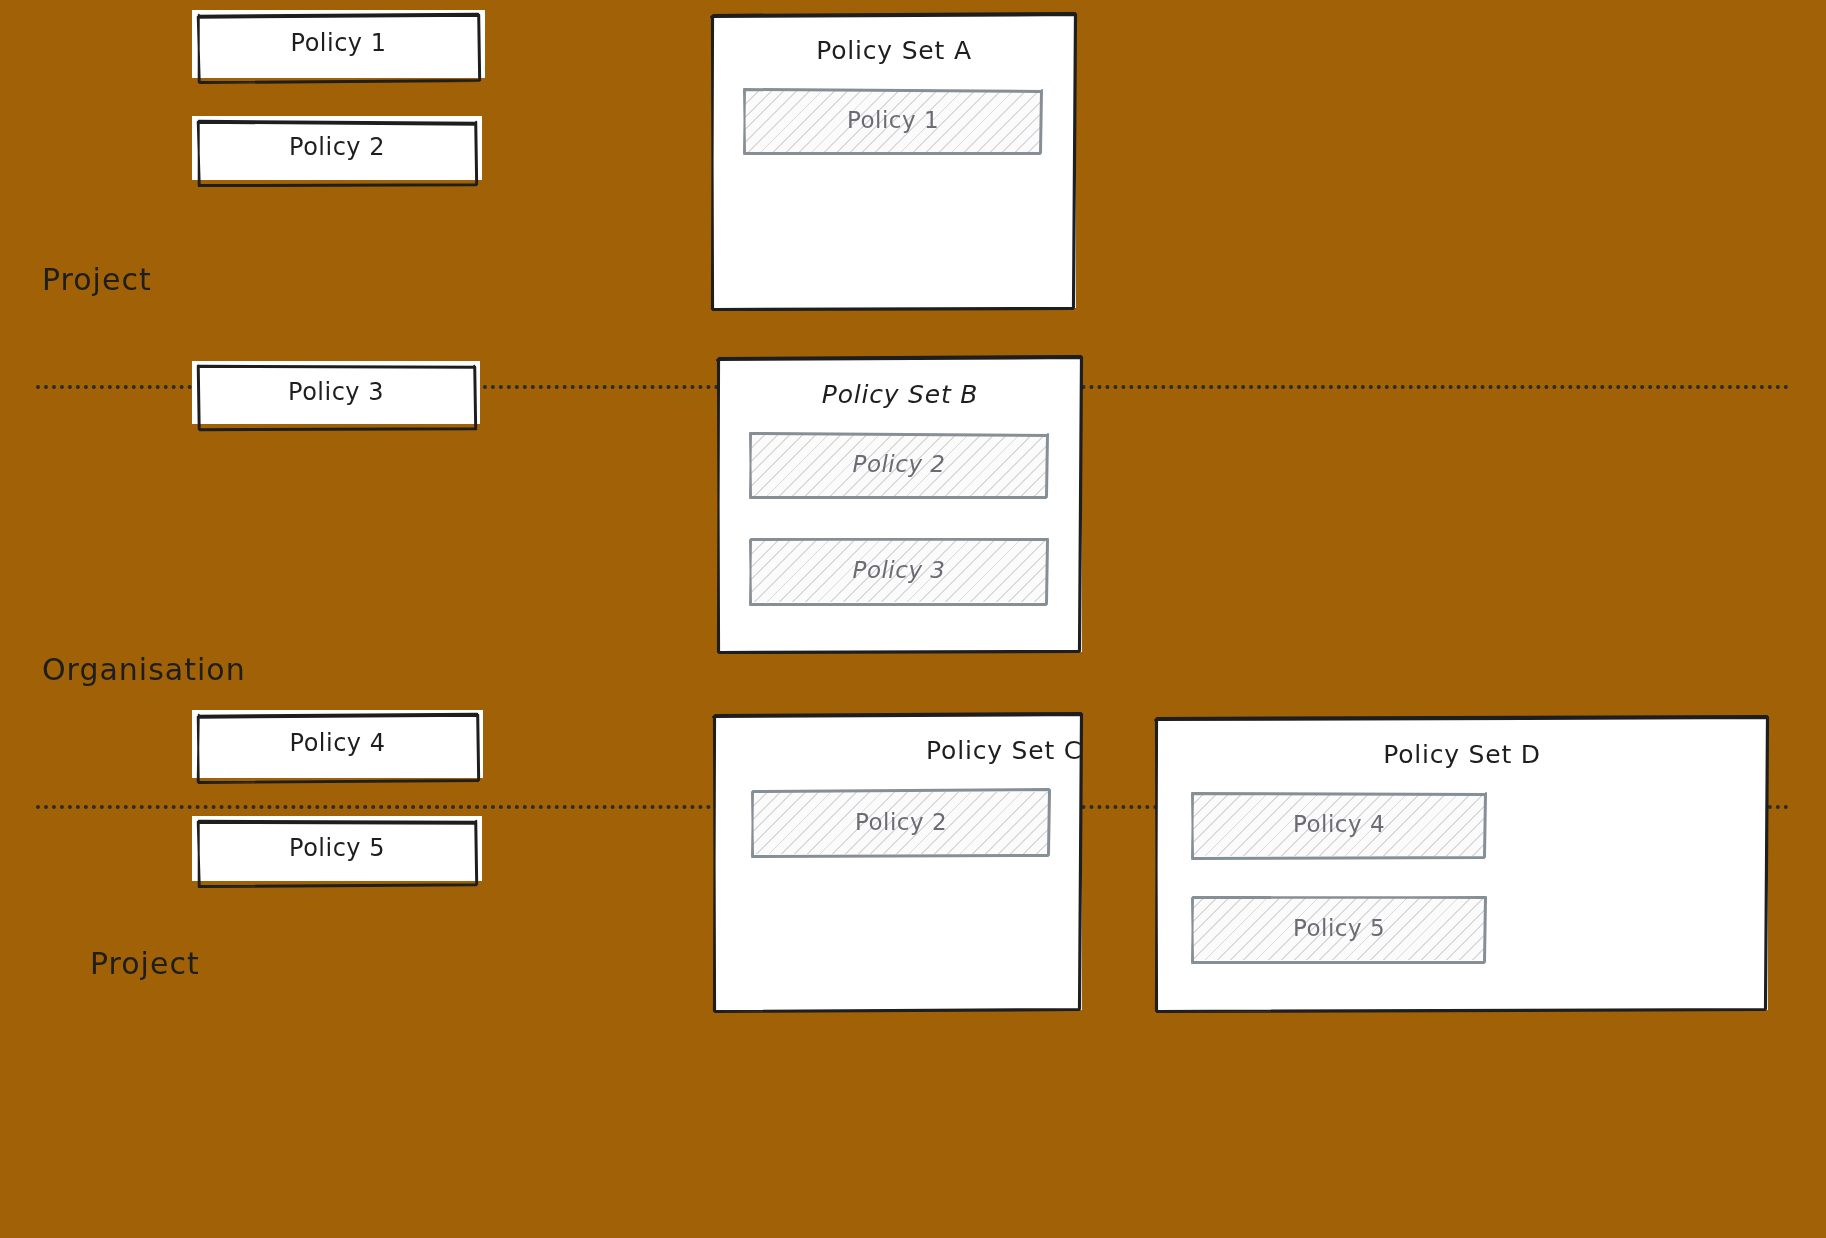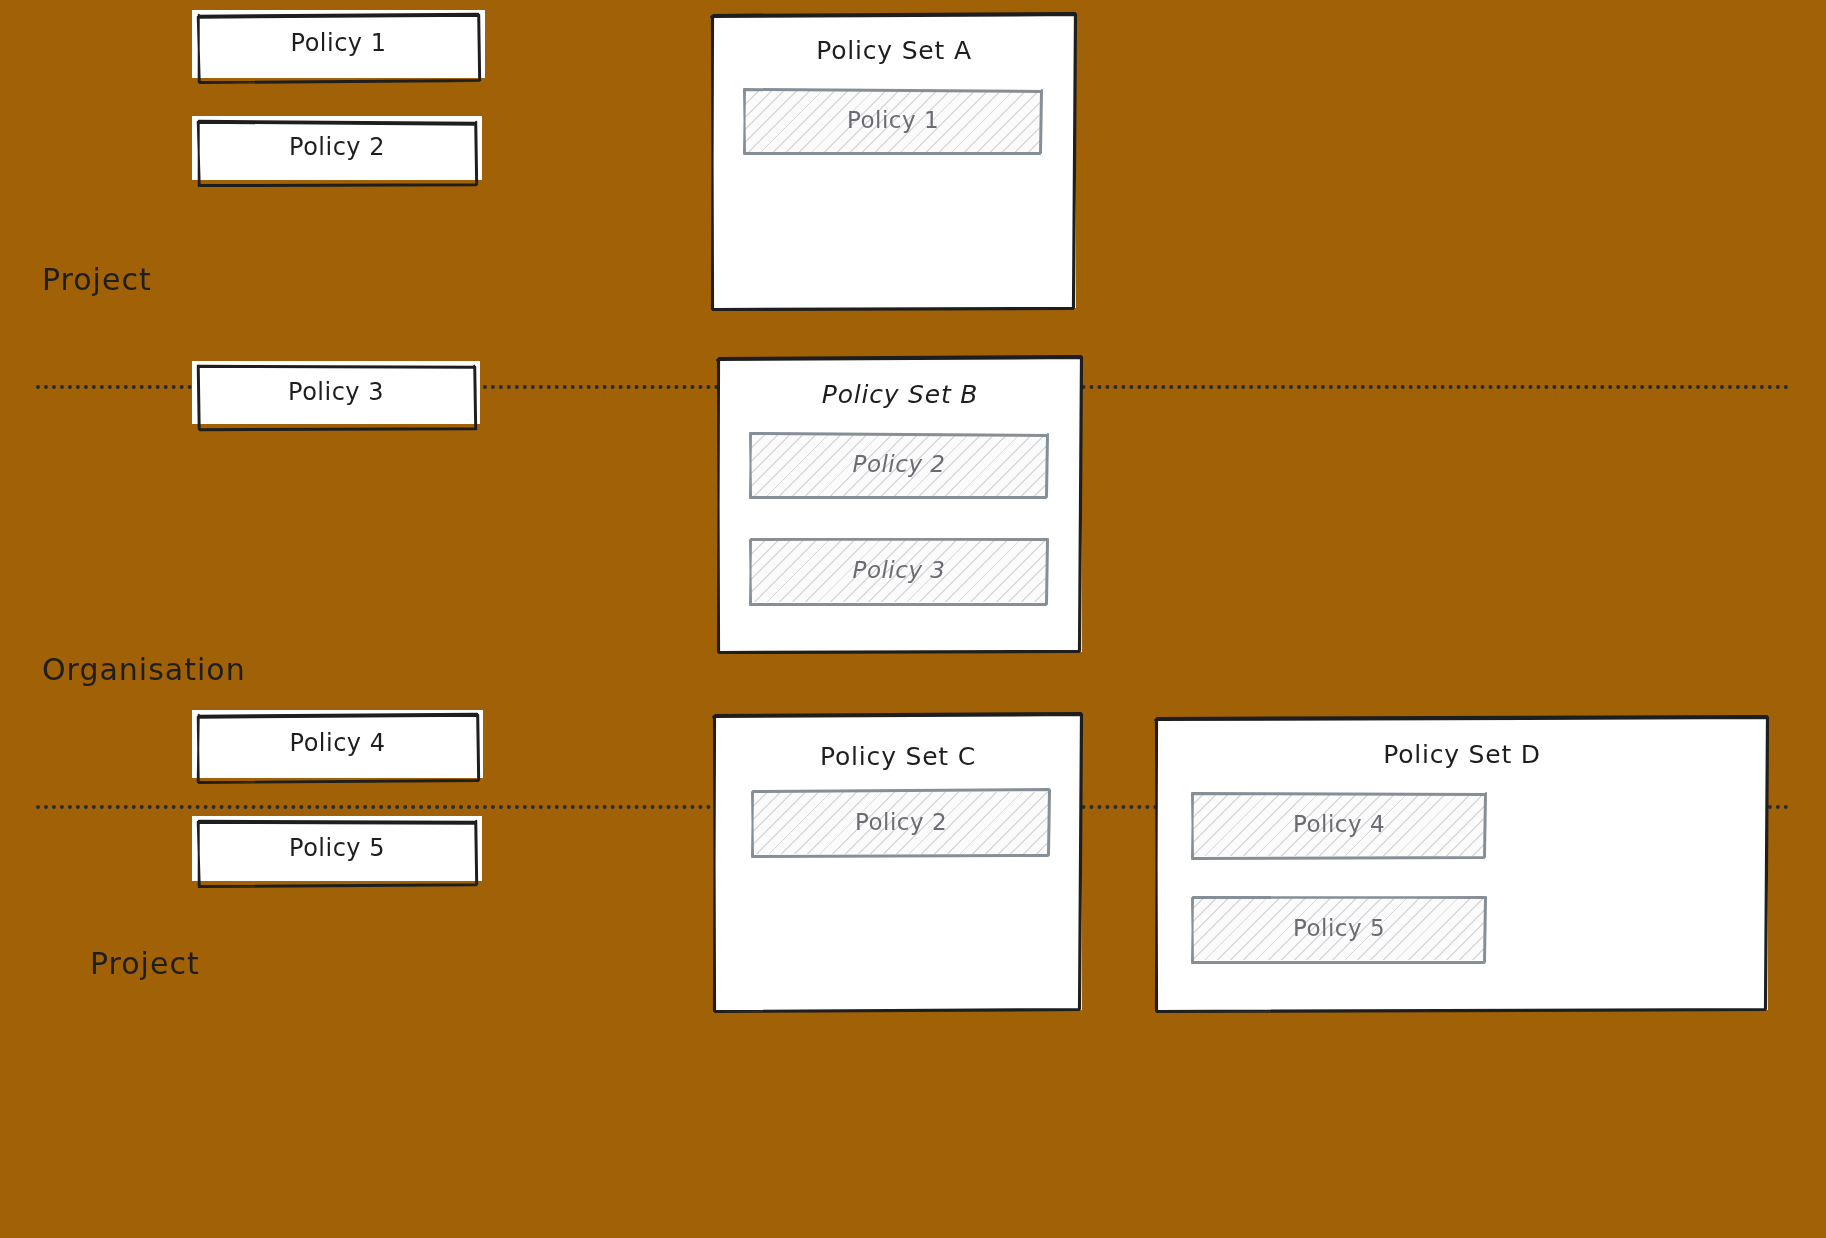--- a/index.html
+++ b/index.html
@@ -194,21 +194,21 @@
                M6,7 L295,8 M295,7 L296,71 M296,72 L7,74 M7,73 L7,6" fill="none" stroke="#1e1e1e" stroke-width="2.1" stroke-linecap="round"></path>
     </svg>
     <span class="chip-text">Policy 5</span>
   </div>
 
   <div class="sk-box" style="left:714px; top:714px; width:368px; height:296px;">
     <svg class="sk-svg" viewBox="0 0 380 308" preserveAspectRatio="none">
       <path d="M7,7 L373,5 M374,6 L372,300 M372,301 L8,303 M7,302 L6,8
                M5,9 L372,7 M373,8 L371,301 M371,302 L7,304 M6,303 L7,7" fill="none" stroke="#1e1e1e" stroke-width="2.2" stroke-linecap="round"></path>
     </svg>
-    <div class="set-title" style="top:28px;">Policy Set C</div>
+    <div class="set-title" style="top:22px;text-align:right;">Policy Set C</div>
     <div class="policy-hatch" style="left:38px; top:78px; width:298px; height:62px;">
       <svg class="sk-svg" viewBox="0 0 310 74" preserveAspectRatio="none">
         <path d="M6,6 L304,4 M304,5 L303,68 M303,69 L7,70 M7,69 L6,7
                  M7,5 L303,3 M303,4 L302,69 M302,70 L6,71 M6,70 L7,6" fill="none" stroke="#868e96" stroke-width="2" stroke-linecap="round"></path>
       </svg>
       <span class="chip-text">Policy 2</span>
     </div>
   </div>
 
   <div class="sk-box" style="left:1156px; top:718px; width:612px; height:292px;">

